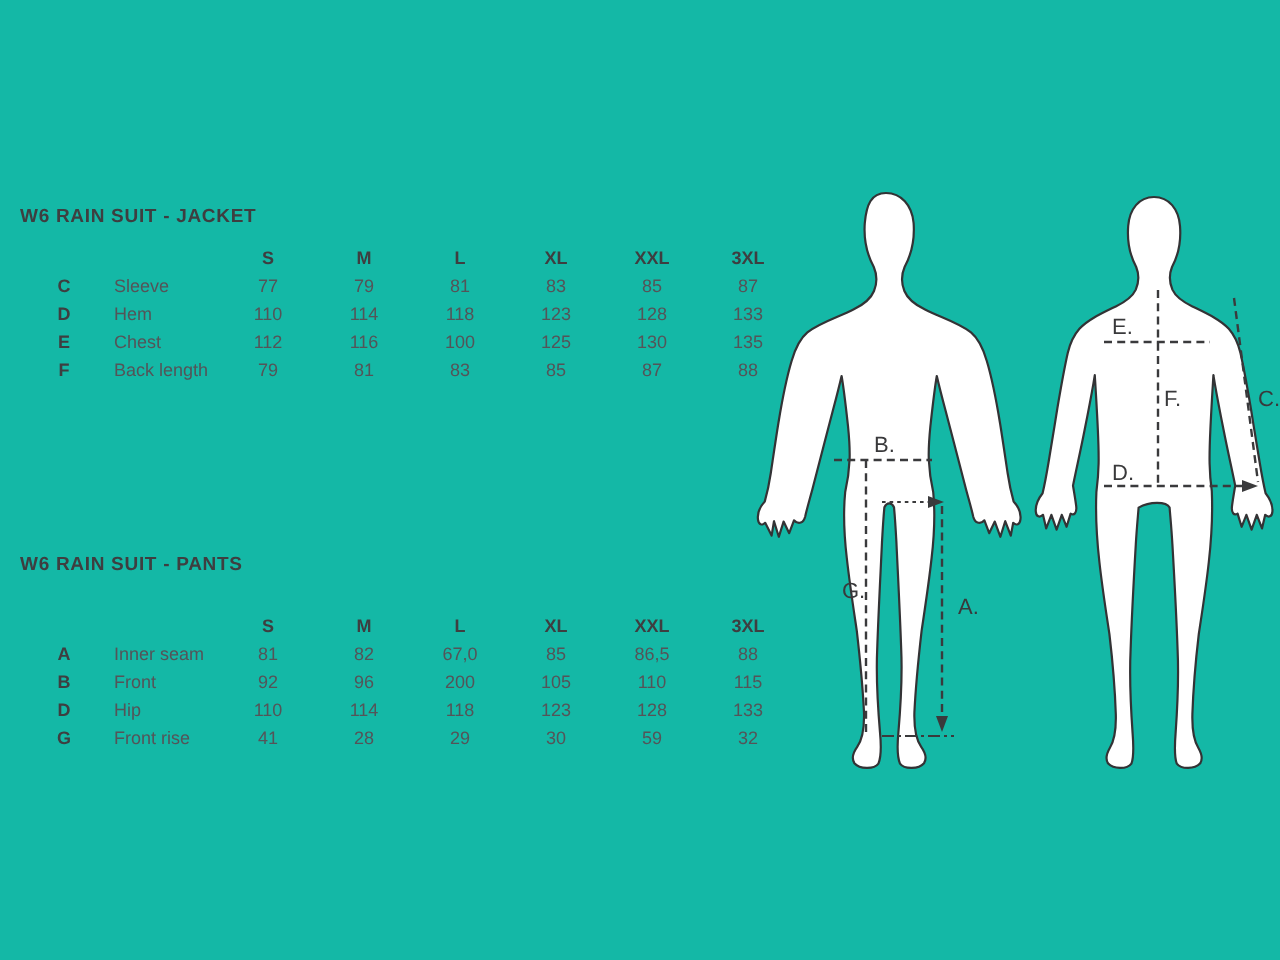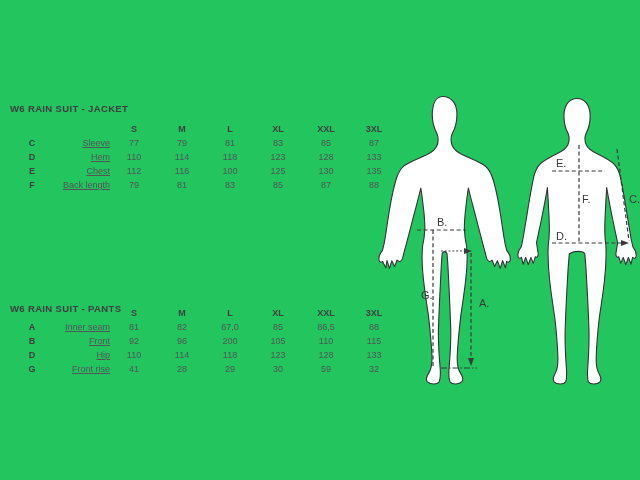--- a/index.html
+++ b/index.html
@@ -1,36 +1,36 @@
 <!DOCTYPE html>
 <html><head>
 <meta charset="utf-8">
 <style>
   html,body{margin:0;padding:0;background:#fff;}
   #canvas{
-    position:relative;width:640px;height:480px;background:#22c55e;
+    position:relative;width:640px;height:480px;background:#14b8a6;
     overflow:hidden;font-family:"Liberation Sans",sans-serif;
     -webkit-font-smoothing:antialiased;
   }
   .section-title{
     position:absolute;left:10px;font-size:9.5px;font-weight:bold;
     letter-spacing:.35px;color:#3e3e40;white-space:nowrap;
   }
   #jacket-title{top:103px;}
-  #pants-title{top:303px;}
+  #pants-title{top:277px;}
   .size-table{position:absolute;left:12px;width:386px;}
   #jacket-table{top:122px;}
   #pants-table{top:306px;}
   .trow{
     display:grid;
     grid-template-columns:40px 58px 48px 48px 48px 48px 48px 48px;
     height:14px;line-height:14px;font-size:9px;color:#545458;
   }
   .c-letter{text-align:center;font-weight:bold;color:#3e3e40;}
-  .c-label{text-align:right;padding-left:5px;text-decoration:underline;}
+  .c-label{text-align:left;padding-left:5px;}
   .c-val{text-align:center;}
   .thead .c-val{font-weight:bold;color:#3e3e40;}
   #figures-svg{position:absolute;left:378px;top:88px;}
   .body-outline{fill:#ffffff;stroke:#333335;stroke-width:1.1;stroke-linejoin:round;stroke-linecap:round;}
   .meas{stroke:#3a3a3c;stroke-width:1.2;fill:none;}
   .dash{stroke-dasharray:4 2.6;}
   .dot{stroke-dasharray:1.8 2;stroke-width:1.1;}
   .dashdot{stroke-dasharray:6 2 1.5 2;stroke-width:1;}
   .arrow{fill:#3a3a3c;stroke:none;}
   .fig-label{font-family:"Liberation Sans",sans-serif;font-size:11px;fill:#39393b;}

